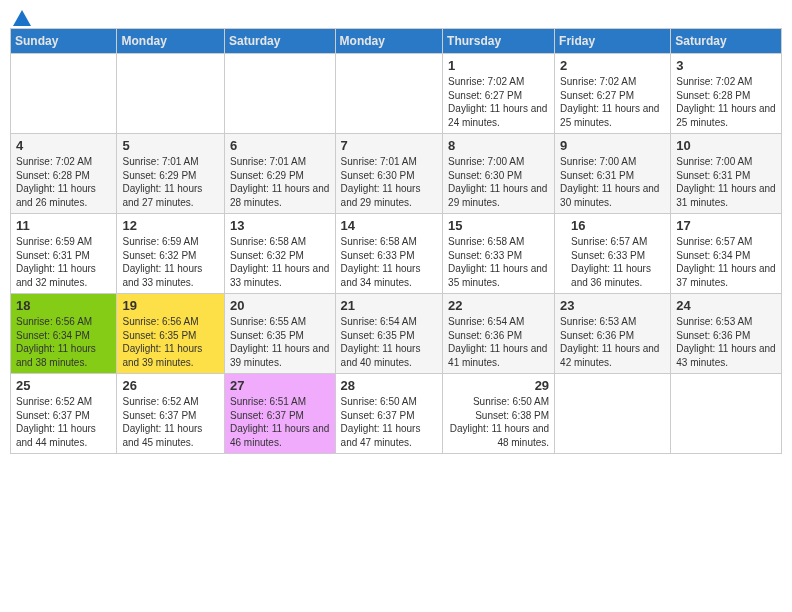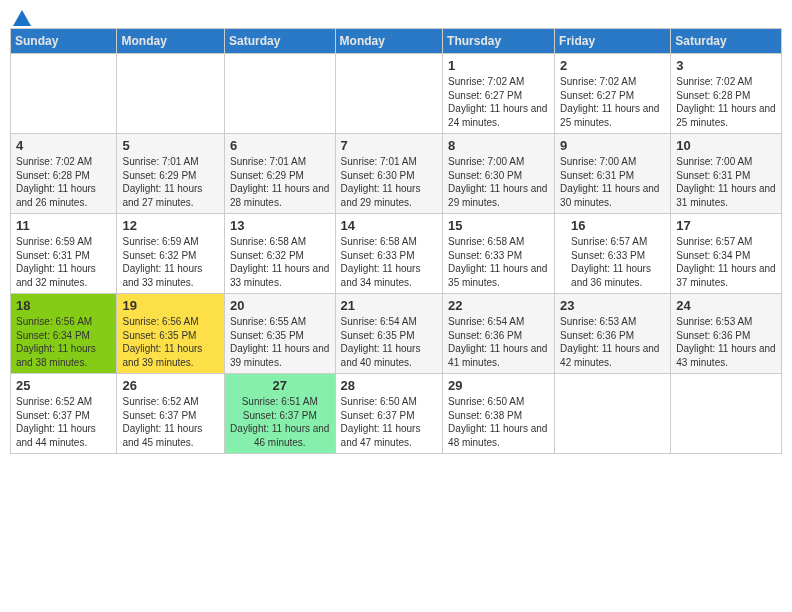--- a/index.html
+++ b/index.html
@@ -229,29 +229,29 @@
       </tr>
       <tr>
         <td style="background-color: rgb(255, 255, 255);">
           <span class="day-num">25</span>
           <div class="day-info">Sunrise: 6:52 AM<br>Sunset: 6:37 PM<br>Daylight: 11 hours and 44 minutes.</div>
         </td>
         <td style="background-color: rgb(255, 255, 255);">
           <span class="day-num">26</span>
           <div class="day-info">Sunrise: 6:52 AM<br>Sunset: 6:37 PM<br>Daylight: 11 hours and 45 minutes.</div>
         </td>
-        <td style="background-color: #86efac; text-align: center;">
+        <td style="background-color: #f0abfc;">
           <span class="day-num">27</span>
           <div class="day-info">Sunrise: 6:51 AM<br>Sunset: 6:37 PM<br>Daylight: 11 hours and 46 minutes.</div>
         </td>
         <td style="background-color: rgb(255, 255, 255);">
           <span class="day-num">28</span>
           <div class="day-info">Sunrise: 6:50 AM<br>Sunset: 6:37 PM<br>Daylight: 11 hours and 47 minutes.</div>
         </td>
-        <td style="background-color: rgb(255, 255, 255);">
+        <td style="background-color: rgb(255, 255, 255); text-align: right;">
           <span class="day-num">29</span>
           <div class="day-info">Sunrise: 6:50 AM<br>Sunset: 6:38 PM<br>Daylight: 11 hours and 48 minutes.</div>
         </td>
         <td class="empty-cell"></td>
         <td class="empty-cell"></td>
       </tr>
     </tbody>
 </table>
 
 </body></html>

